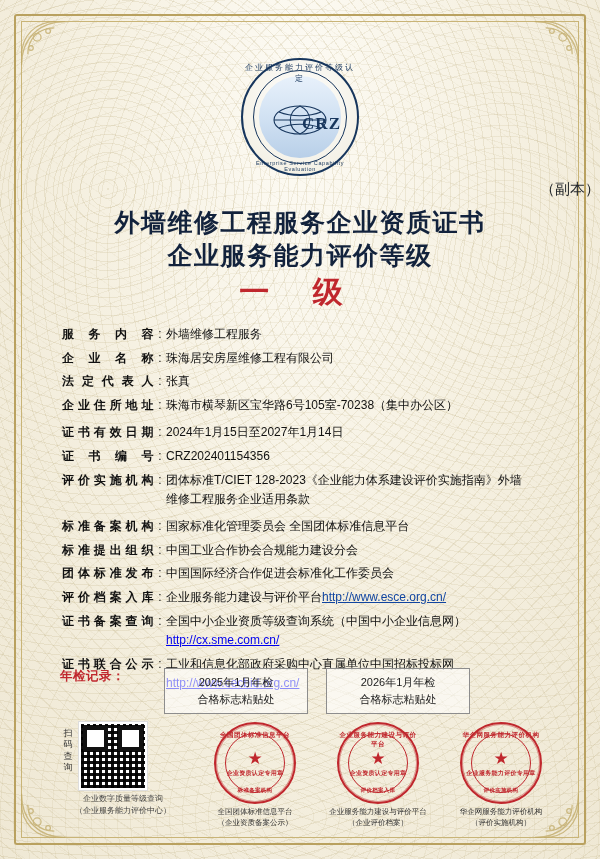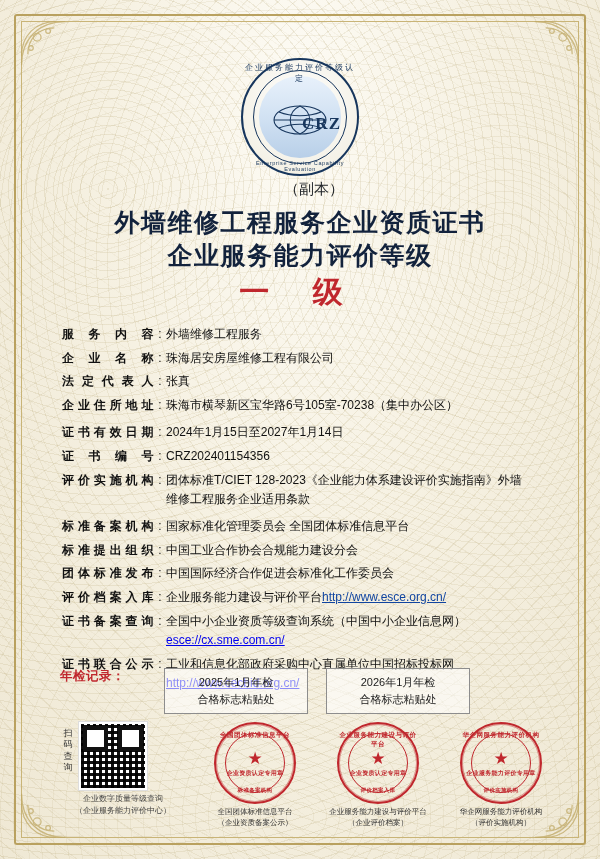--- a/index.html
+++ b/index.html
@@ -120,21 +120,21 @@
     bottom: 4px;
     font-size: 5.5px;
     letter-spacing: .6px;
   }
 
   
   .sub-label {
     position: absolute;
     top: 180px;
     left: 0; right: 0;
-    text-align: center;
+    text-align: right;
     font-size: 15px;
     color: #23272b;
     font-family: "Liberation Serif", serif;
     padding-left: 28px;
   }
   .title-block {
     position: absolute;
     top: 206px;
     left: 0; right: 0;
     text-align: center;
@@ -493,21 +493,21 @@
       <span class="colon">:</span>
       <span class="value dark"><span>企业服务能力建设与评价平台</span><a class="link" href="#">http://www.esce.org.cn/</a></span>
     </div>
 
     <div class="row tight">
       <span class="label">证书备案查询</span>
       <span class="colon">:</span>
       <span class="value dark">全国中小企业资质等级查询系统（中国中小企业信息网）</span>
     </div>
     <div class="row indent">
-      <a class="link" href="#">esce://cx.sme.com.cn/</a>
+      <a class="link" href="#">http://cx.sme.com.cn/</a>
     </div>
 
     <div class="row tight">
       <span class="label">证书联合公示</span>
       <span class="colon">:</span>
       <span class="value dark">工业和信息化部政府采购中心直属单位中国招标投标网</span>
     </div>
     <div class="row indent">
       <a class="link" href="#">http://www.cecbid.org.cn/</a>
     </div>

